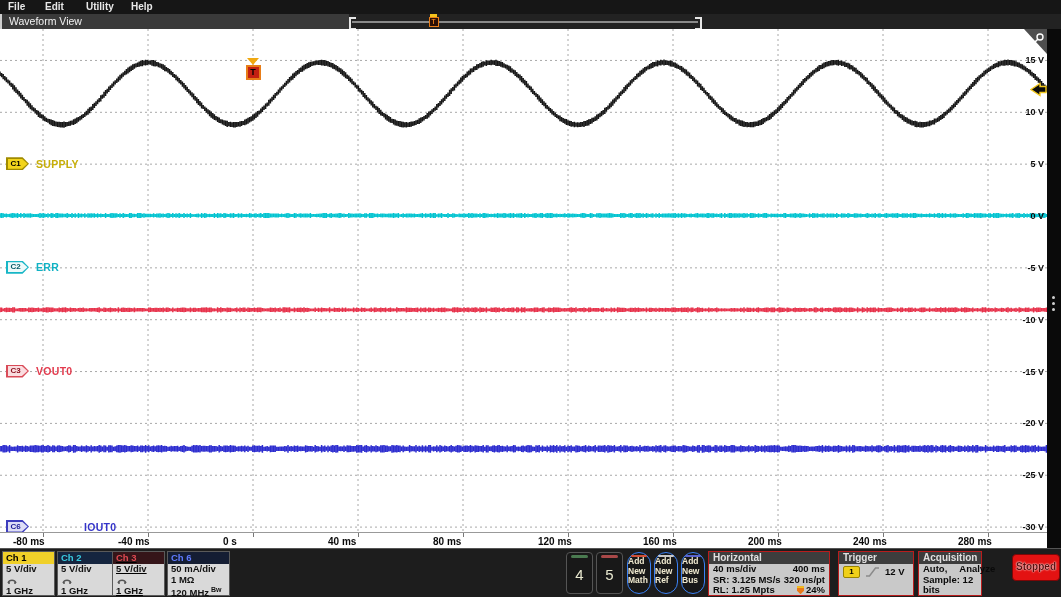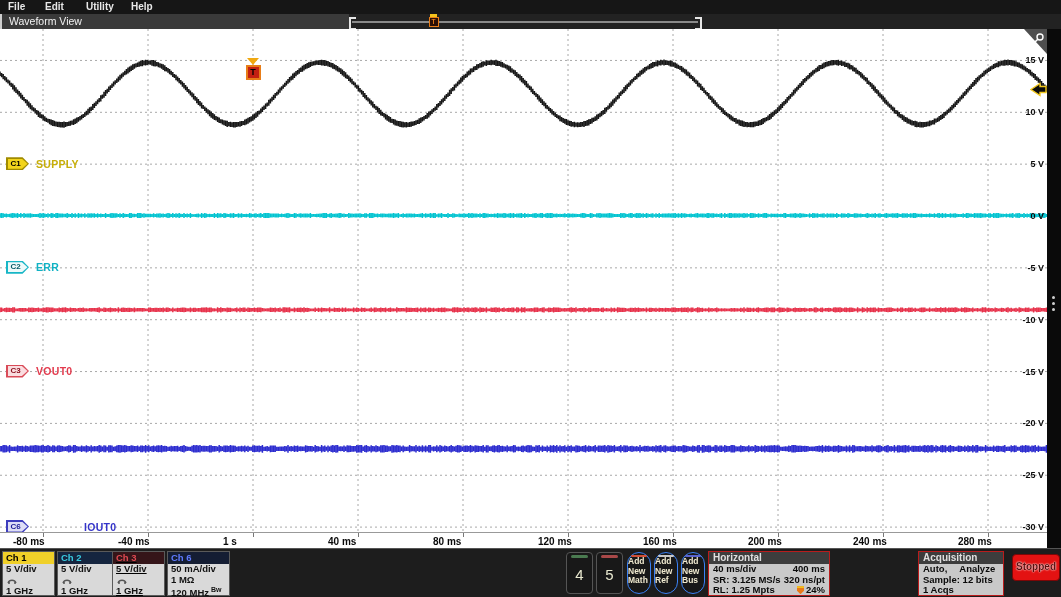--- a/index.html
+++ b/index.html
@@ -172,21 +172,21 @@
     <div class="handledot" style="top:273px;"></div>
     <div class="handledot" style="top:279px;"></div>
   </div>
 
   <div class="abs" id="timerow">
       <div class="ttick" style="left: 43px;"></div>
       <div class="tlab" style="left: 13px;">-80 ms</div>
       <div class="ttick" style="left: 148px;"></div>
       <div class="tlab" style="left: 118px;">-40 ms</div>
       <div class="ttick" style="left: 253px;"></div>
-      <div class="tlab" style="left: 223px;">1 s</div>
+      <div class="tlab" style="left: 223px;">0 s</div>
       <div class="ttick" style="left: 358px;"></div>
       <div class="tlab" style="left: 328px;">40 ms</div>
       <div class="ttick" style="left: 463px;"></div>
       <div class="tlab" style="left: 433px;">80 ms</div>
       <div class="ttick" style="left: 568px;"></div>
       <div class="tlab" style="left: 538px;">120 ms</div>
       <div class="ttick" style="left: 673px;"></div>
       <div class="tlab" style="left: 643px;">160 ms</div>
       <div class="ttick" style="left: 778px;"></div>
       <div class="tlab" style="left: 748px;">200 ms</div>
@@ -276,22 +276,32 @@
         </div>
       <div class="prow">
           <span>RL: 1.25 Mpts</span>
         <span style="display:flex;align-items:center;">
             <span class="posflag"></span>
             <span>24%</span>
           </span>
       </div>
     </div>
 
-
-    <div class="panel" id="apanel" style="left:918px;width:86px;">
+    <div class="panel" id="tpanel" style="left:838px;width:76px;">
+      <div class="phead">Trigger</div>
+      <div class="prow" style="justify-content:flex-start;gap:5px;margin-top:2px;">
+        <span class="trigsrc">1</span>
+        <svg width="15" height="12">
+          <polyline points="1,10 4.5,10 10.5,2 14,2" fill="none" stroke="#8a8a8a" stroke-width="1.5"></polyline>
+        </svg>
+        <span>12 V</span>
+      </div>
+    </div>
+
+    <div class="panel" id="apanel" style="left:918px;width:64px;">
       <div class="phead">Acquisition</div>
       <div class="prow" style="justify-content:flex-start;gap:12px;">
           <span>Auto,</span>
           <span>Analyze</span>
         </div>
       <div class="prow" style="justify-content:flex-start;">Sample: 12 bits</div>
       <div class="prow" style="justify-content:flex-start;">1 Acqs</div>
     </div>
 
     <div id="stopped">Stopped</div>

